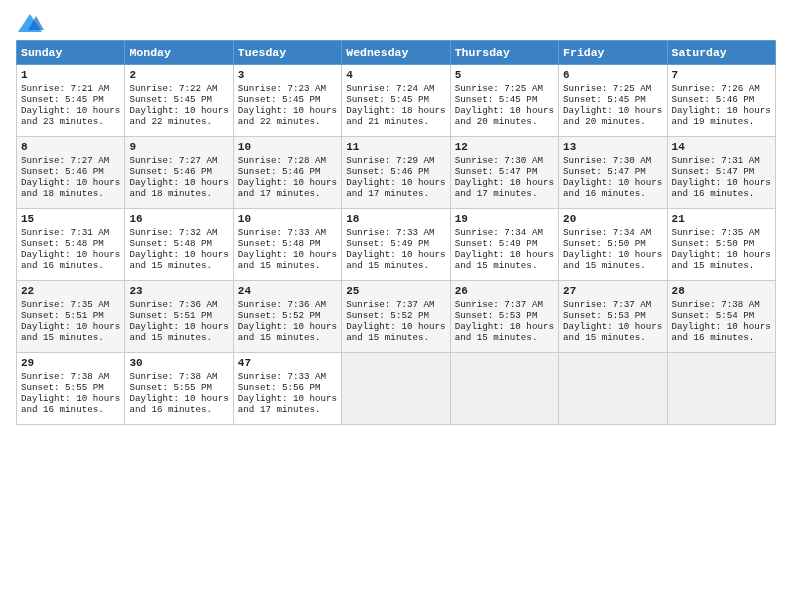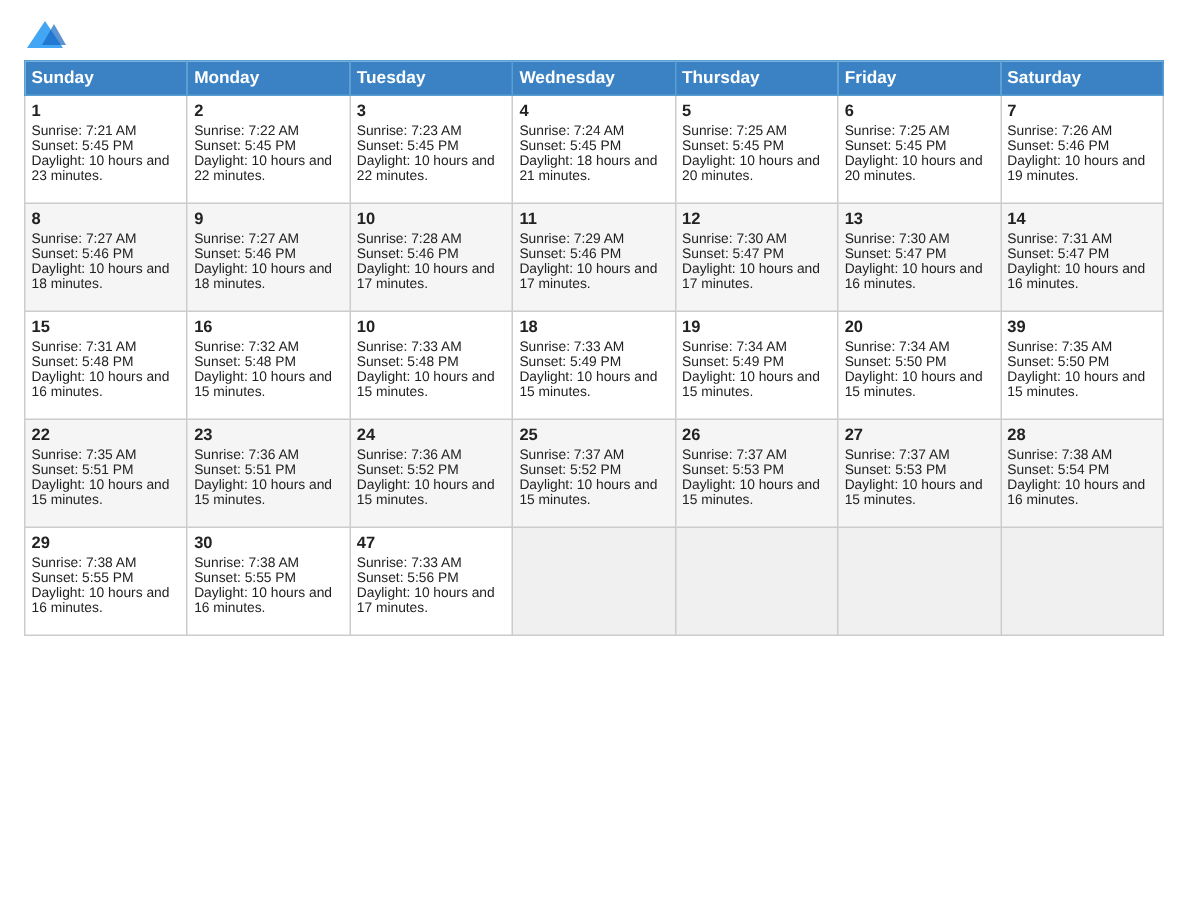--- a/index.html
+++ b/index.html
@@ -49,20 +49,21 @@
       line-height: 1.1;
     }
     .location-title {
       font-size: 15px;
       color: #444;
     }
     table {
       width: 100%;
       border-collapse: collapse;
       table-layout: fixed;
+      font-family: Liberation Mono, monospace;
     }
     thead tr th {
       background-color: #3B82C4;
       color: #fff;
       font-size: 11.5px;
       font-weight: bold;
       padding: 5px 4px;
       text-align: left;
       border: 1px solid #5a9fd4;
     }
@@ -140,21 +141,21 @@
           <td><span class="day-num">13</span><span>Sunrise: 7:30 AM</span><br><span>Sunset: 5:47 PM</span><br><span>Daylight: 10 hours and 16 minutes.</span></td>
           <td><span class="day-num">14</span><span>Sunrise: 7:31 AM</span><br><span>Sunset: 5:47 PM</span><br><span>Daylight: 10 hours and 16 minutes.</span></td>
         </tr>
         <tr>
           <td><span class="day-num">15</span><span>Sunrise: 7:31 AM</span><br><span>Sunset: 5:48 PM</span><br><span>Daylight: 10 hours and 16 minutes.</span></td>
           <td><span class="day-num">16</span><span>Sunrise: 7:32 AM</span><br><span>Sunset: 5:48 PM</span><br><span>Daylight: 10 hours and 15 minutes.</span></td>
           <td><span class="day-num">10</span><span>Sunrise: 7:33 AM</span><br><span>Sunset: 5:48 PM</span><br><span>Daylight: 10 hours and 15 minutes.</span></td>
           <td><span class="day-num">18</span><span>Sunrise: 7:33 AM</span><br><span>Sunset: 5:49 PM</span><br><span>Daylight: 10 hours and 15 minutes.</span></td>
           <td><span class="day-num">19</span><span>Sunrise: 7:34 AM</span><br><span>Sunset: 5:49 PM</span><br><span>Daylight: 10 hours and 15 minutes.</span></td>
           <td><span class="day-num">20</span><span>Sunrise: 7:34 AM</span><br><span>Sunset: 5:50 PM</span><br><span>Daylight: 10 hours and 15 minutes.</span></td>
-          <td><span class="day-num">39</span><span>Sunrise: 7:35 AM</span><br><span>Sunset: 5:50 PM</span><br><span>Daylight: 10 hours and 15 minutes.</span></td>
+          <td><span class="day-num">21</span><span>Sunrise: 7:35 AM</span><br><span>Sunset: 5:50 PM</span><br><span>Daylight: 10 hours and 15 minutes.</span></td>
         </tr>
         <tr>
           <td><span class="day-num">22</span><span>Sunrise: 7:35 AM</span><br><span>Sunset: 5:51 PM</span><br><span>Daylight: 10 hours and 15 minutes.</span></td>
           <td><span class="day-num">23</span><span>Sunrise: 7:36 AM</span><br><span>Sunset: 5:51 PM</span><br><span>Daylight: 10 hours and 15 minutes.</span></td>
           <td><span class="day-num">24</span><span>Sunrise: 7:36 AM</span><br><span>Sunset: 5:52 PM</span><br><span>Daylight: 10 hours and 15 minutes.</span></td>
           <td><span class="day-num">25</span><span>Sunrise: 7:37 AM</span><br><span>Sunset: 5:52 PM</span><br><span>Daylight: 10 hours and 15 minutes.</span></td>
           <td><span class="day-num">26</span><span>Sunrise: 7:37 AM</span><br><span>Sunset: 5:53 PM</span><br><span>Daylight: 10 hours and 15 minutes.</span></td>
           <td><span class="day-num">27</span><span>Sunrise: 7:37 AM</span><br><span>Sunset: 5:53 PM</span><br><span>Daylight: 10 hours and 15 minutes.</span></td>
           <td><span class="day-num">28</span><span>Sunrise: 7:38 AM</span><br><span>Sunset: 5:54 PM</span><br><span>Daylight: 10 hours and 16 minutes.</span></td>
         </tr>

